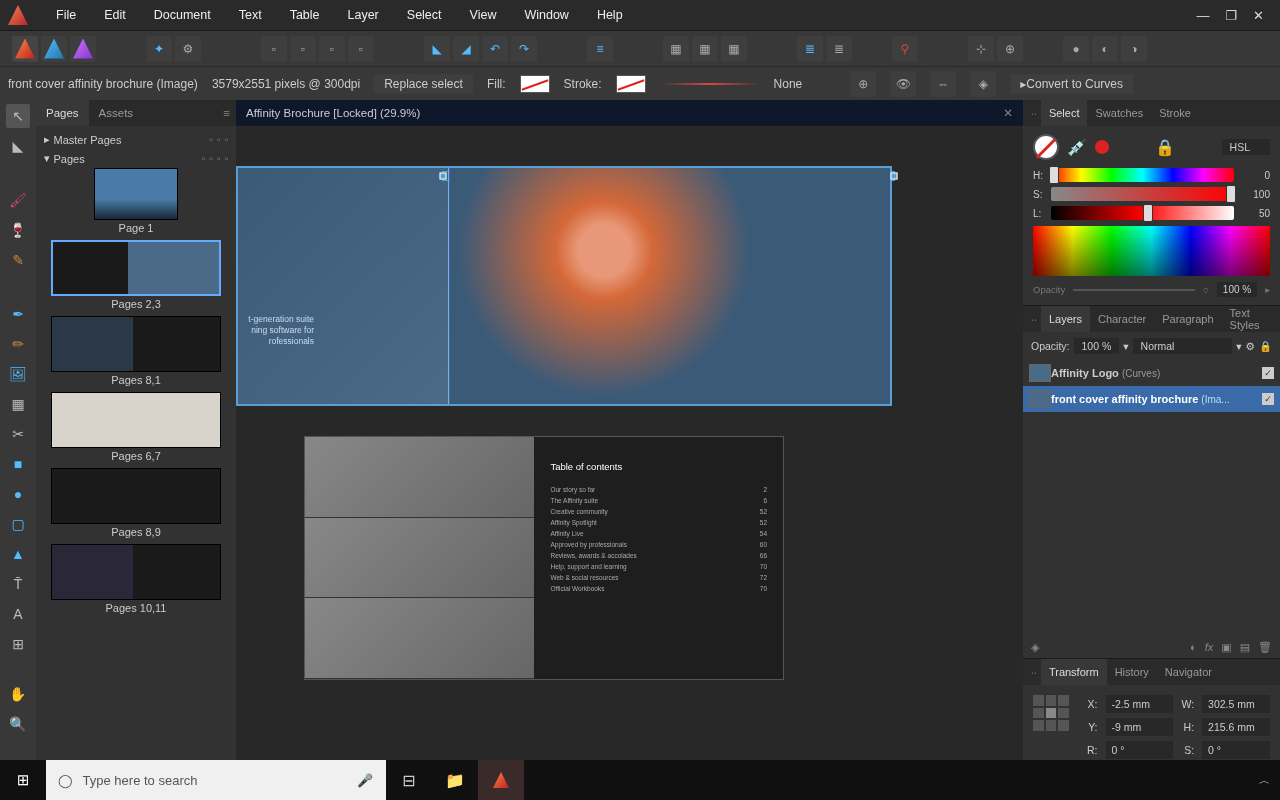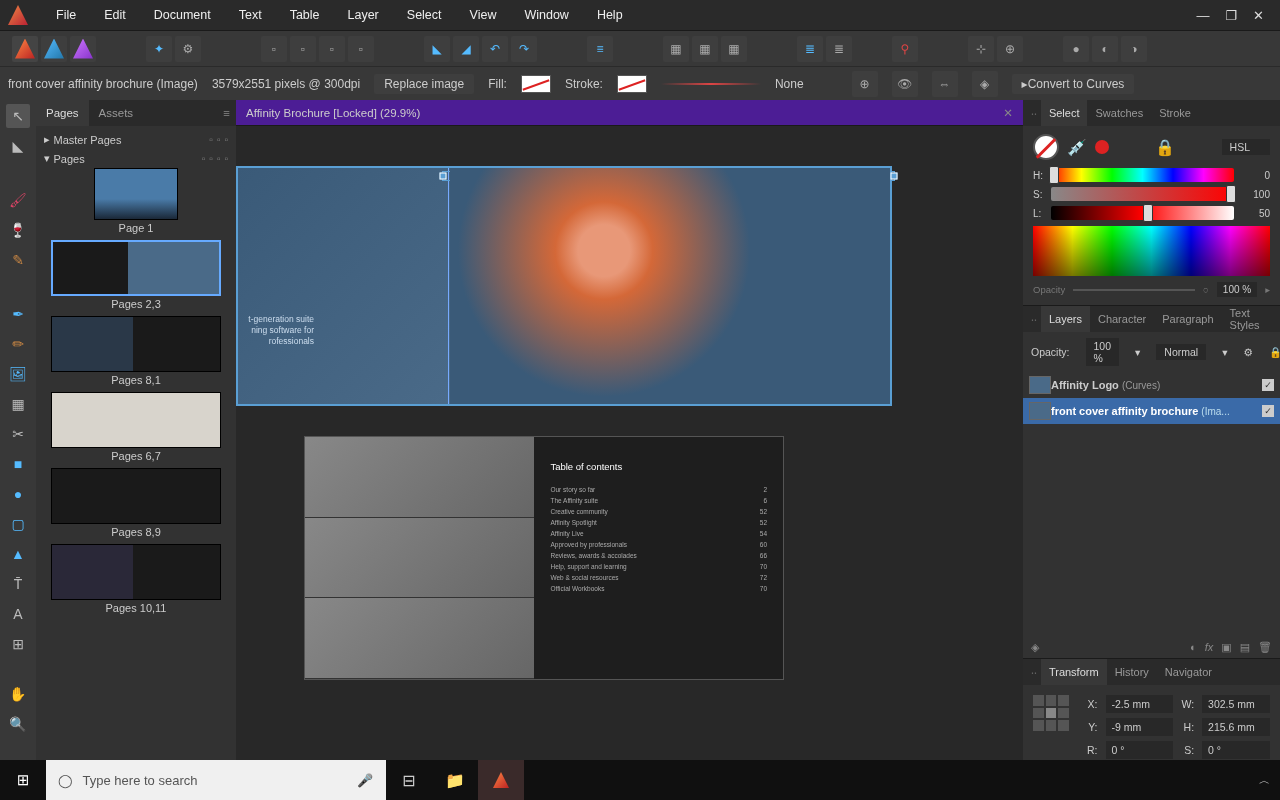--- a/index.html
+++ b/index.html
@@ -48,21 +48,21 @@
 .thumb-label { font-size:11px;color:#ccc; }
 .th-p1 { background:linear-gradient(#4a7ba8 60%,#1a2838); }
 .th-p23 { background:linear-gradient(90deg,#1a1a1a 45%,#4a6a88 45%);position:relative;color:#ccc;font-size:6px;text-align:left;padding:8px; }
 .th-p45 { background:linear-gradient(90deg,#2a3848 48%,#1a1a1a 48%); }
 .th-p67 { background:linear-gradient(90deg,#d8d4cc 48%,#d8d4cc 48%);color:#333; }
 .th-p89 { background:#1a1a1a;color:#678; }
 .th-p1011 { background:linear-gradient(90deg,#2a2838 48%,#1a1a1a 48%); }
 
 
 .canvas-wrap { flex:1;background:#282828;position:relative;overflow:hidden; }
-.doc-tab { height:26px;background:#4c1d95;display:flex;align-items:center;font-size:11.5px;padding:0 10px;border-bottom:1px solid #1a1a1a; }
+.doc-tab { height:26px;background:#0f172a;display:flex;align-items:center;font-size:11.5px;padding:0 10px;border-bottom:1px solid #1a1a1a; }
 .doc-tab-x { margin-left:auto;color:#888; }
 .canvas { position:absolute;top:26px;left:0;right:0;bottom:0; }
 .spread { position:absolute;background:#1a2838;border:1px solid #555; }
 .sp1 { left:0;top:40px;width:656px;height:240px;background:linear-gradient(135deg,#3a5a78,#5a7a98);border:2px solid #5a9fd4; }
 .sp1::before { content:'';position:absolute;left:210px;top:0;bottom:0;width:1px;background:#7af; }
 .sel-rect { position:absolute;left:204px;top:3px;right:-5px;height:10px;border:1px solid #5a9fd4; }
 .sel-h { position:absolute;width:7px;height:7px;background:#5a9fd4;border:1px solid #fff;transform:translate(-50%,-50%); }
 .sp1-text { position:absolute;left:4px;top:146px;font-size:8.5px;color:#cde;text-align:right;width:72px;line-height:1.3; }
 .sp1-fig { position:absolute;left:212px;top:0;right:0;bottom:0;background:radial-gradient(circle at 35% 35%,#e89878 8%,#d46838 15%,#3a5a78 45%); }
 .sp2 { left:68px;top:310px;width:480px;height:244px;background:#1e1e1e;display:flex; }
@@ -91,21 +91,21 @@
 .sl-s { background:linear-gradient(90deg,#888,#f00); }
 .sl-l { background:linear-gradient(90deg,#000,#f00,#fff); }
 .sl-knob { position:absolute;width:10px;height:18px;top:-2px;background:#ddd;border:1px solid #333;border-radius:2px; }
 .sl-val { width:30px;font-size:10px;color:#ccc;text-align:right; }
 .colour-field { height:50px;margin-top:6px;background:linear-gradient(90deg,#f00,#ff0,#0f0,#0ff,#00f,#f0f,#f00);position:relative; }
 .colour-field::after { content:'';position:absolute;inset:0;background:linear-gradient(#0000,#0008); }
 .op-row { display:flex;align-items:center;margin-top:6px;font-size:9.5px;color:#777;gap:8px; }
 .op-val { margin-left:auto;background:#282828;padding:2px 6px;color:#ccc;font-size:10px; }
 
 .layers-p { flex:1;border-bottom:1px solid #1a1a1a; }
-.lay-opts { display:flex;align-items:center;padding:6px 8px;font-size:10.5px;gap:16px; }
+.lay-opts { display:flex;align-items:center;padding:6px 8px;font-size:10.5px;gap:4px; }
 .lay-dd { background:#282828;padding:2px 8px;color:#ccc; }
 .lay-list { font-size:11px; }
 .lay-row { display:flex;align-items:center;padding:4px 6px;gap:0; }
 .lay-row.sel { background:#3a6aa8;color:#fff; }
 .lay-thumb { width:22px;height:18px;background:#4a6a88;border:1px solid #666; }
 .lay-name { flex:1;overflow:hidden;white-space:nowrap;text-overflow:ellipsis; }
 .lay-type { color:#999;font-size:10px; }
 .lay-row.sel .lay-type { color:#bde; }
 .lay-chk { width:12px;height:12px;background:#ccc;display:flex;align-items:center;justify-content:center;font-size:9px;color:#333; }
 .lay-icons { display:flex;justify-content:space-between;padding:4px 8px;color:#888;font-size:11px;margin-top:auto; }
@@ -212,21 +212,21 @@
   <div class="tb-grp">
     <div class="tb-btn">●</div>
     <div class="tb-btn">◐</div>
     <div class="tb-btn">◑</div>
   </div>
 </div>
 
 <div class="ctxbar">
   <span>front cover affinity brochure (Image)</span>
   <span>3579x2551 pixels @ 300dpi</span>
-  <span class="ctx-btn">Replace image</span>
+  <span class="ctx-btn">Replace select</span>
   <span>Fill:</span>
   <div class="ctx-swatch"></div>
   <span>Stroke:</span>
   <div class="ctx-swatch"></div>
   <div style="width:100px;height:2px;background:linear-gradient(90deg,#0000,#d44,#0000)"></div>
   <span>None</span>
   <div style="flex:0 0 20px"></div>
   <div class="tb-btn">⊕</div>
   <div class="tb-btn">👁</div>
   <div class="tb-btn">⇔</div>

